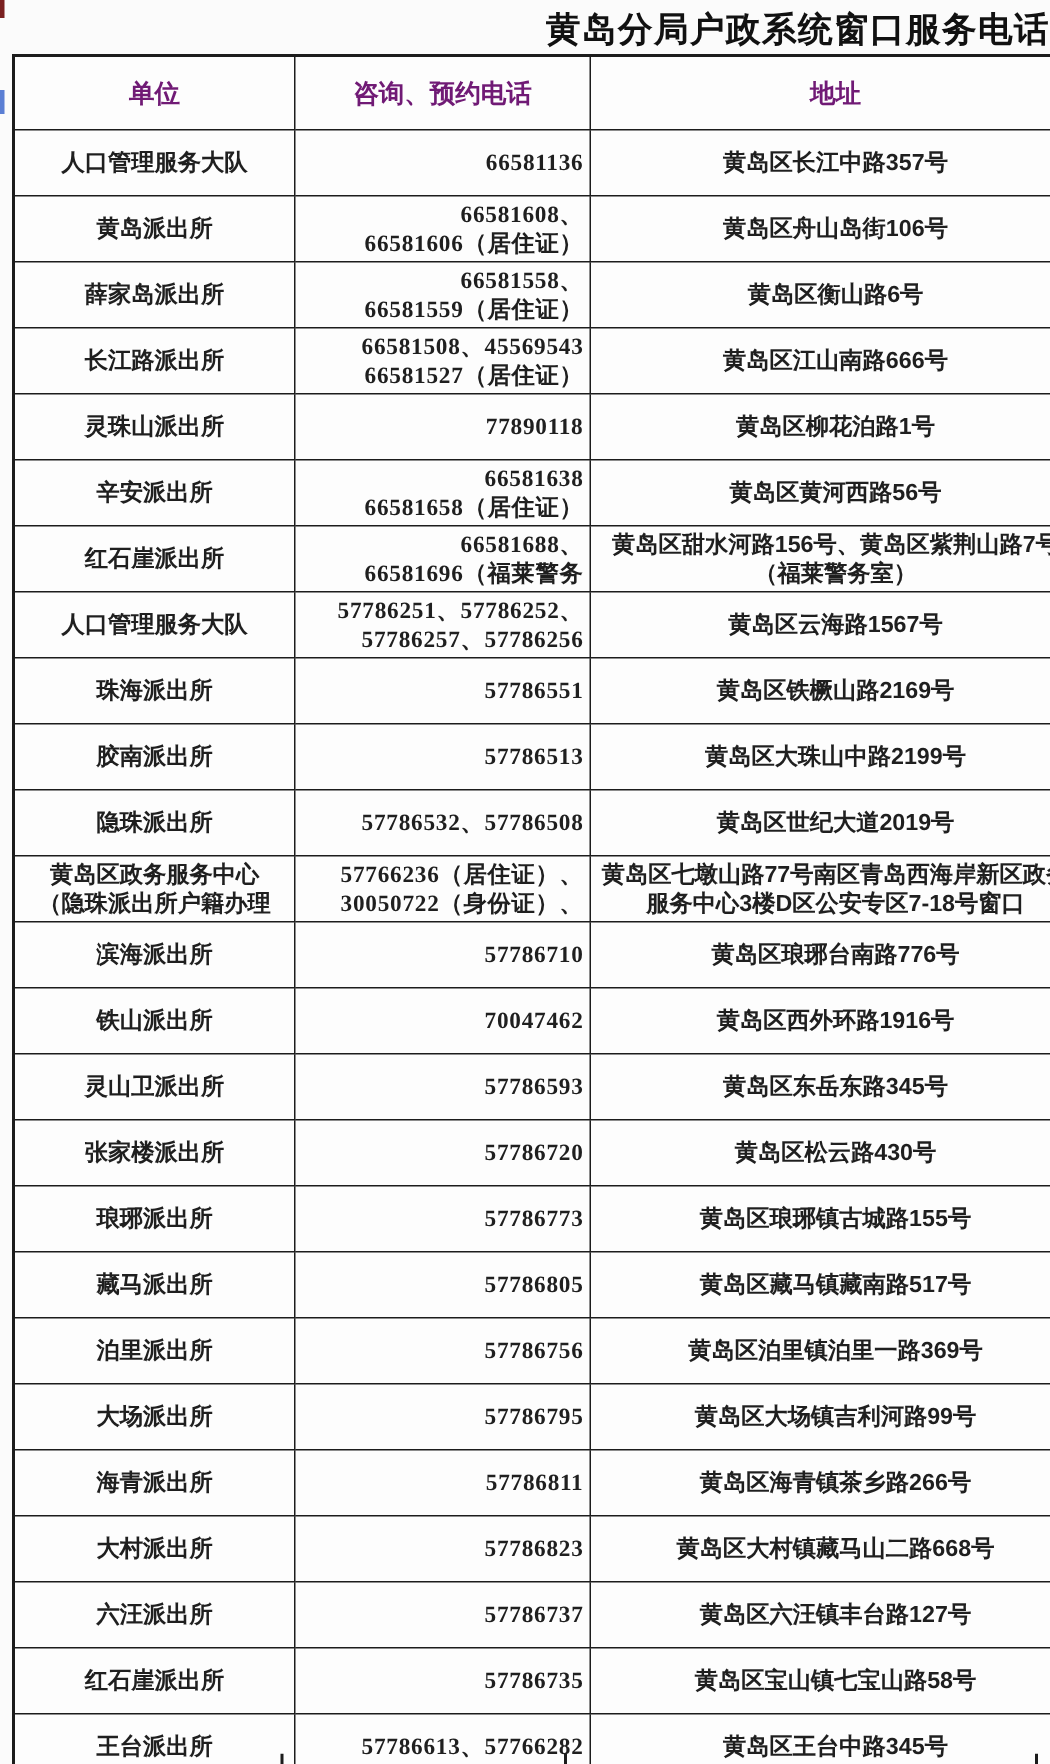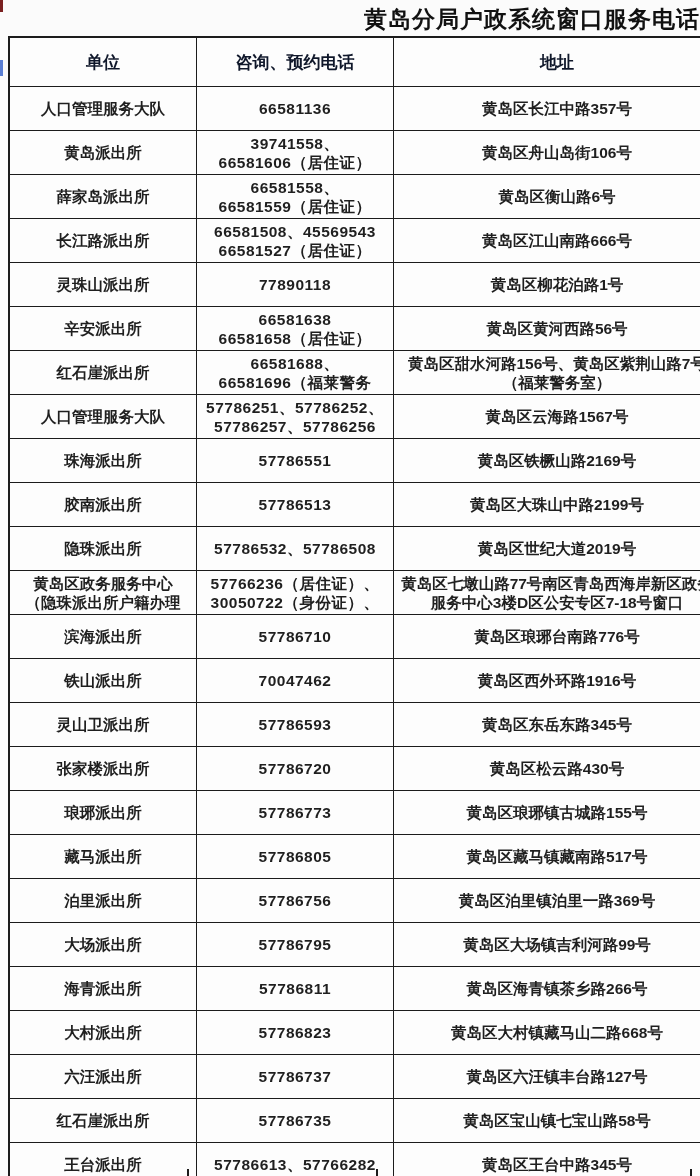--- a/index.html
+++ b/index.html
@@ -38,30 +38,30 @@
     vertical-align: middle;
     padding: 2px 4px;
     white-space: pre-line;
     line-height: 19px;
     overflow: hidden;
   }
   .phone-table th {
     height: 44px;
     font-size: 17px;
     font-weight: bold;
-    color: #0f172a;
+    color: #701a75;
   }
   .phone-table td {
     height: 39px;
     font-size: 15.5px;
   }
   .col-unit   { width: 178px; font-weight: 600; }
   .col-phone  { width: 188px; font-weight: 600; }
   .col-address{ width: 318px; font-weight: 600; }
-  td.col-phone { font-family: Liberation Sans, sans-serif; letter-spacing: 0.5px; }
+  td.col-phone { font-family: Liberation Serif, serif; letter-spacing: 0.5px; text-align: right; }
   
   .artifact-red {
     position: absolute;
     left: 0; top: 0;
     width: 3px; height: 12px;
     background: #7a2020;
   }
   .artifact-blue {
     position: absolute;
     left: 0; top: 60px;
@@ -102,21 +102,21 @@
     </tr>
   </thead>
   <tbody>
       <tr>
         <td class="col-unit">人口管理服务大队</td>
         <td class="col-phone">66581136</td>
         <td class="col-address">黄岛区长江中路357号</td>
       </tr>
       <tr>
         <td class="col-unit">黄岛派出所</td>
-        <td class="col-phone">39741558、
+        <td class="col-phone">66581608、
 66581606（居住证）</td>
         <td class="col-address">黄岛区舟山岛街106号</td>
       </tr>
       <tr>
         <td class="col-unit">薛家岛派出所</td>
         <td class="col-phone">66581558、
 66581559（居住证）</td>
         <td class="col-address">黄岛区衡山路6号</td>
       </tr>
       <tr>

